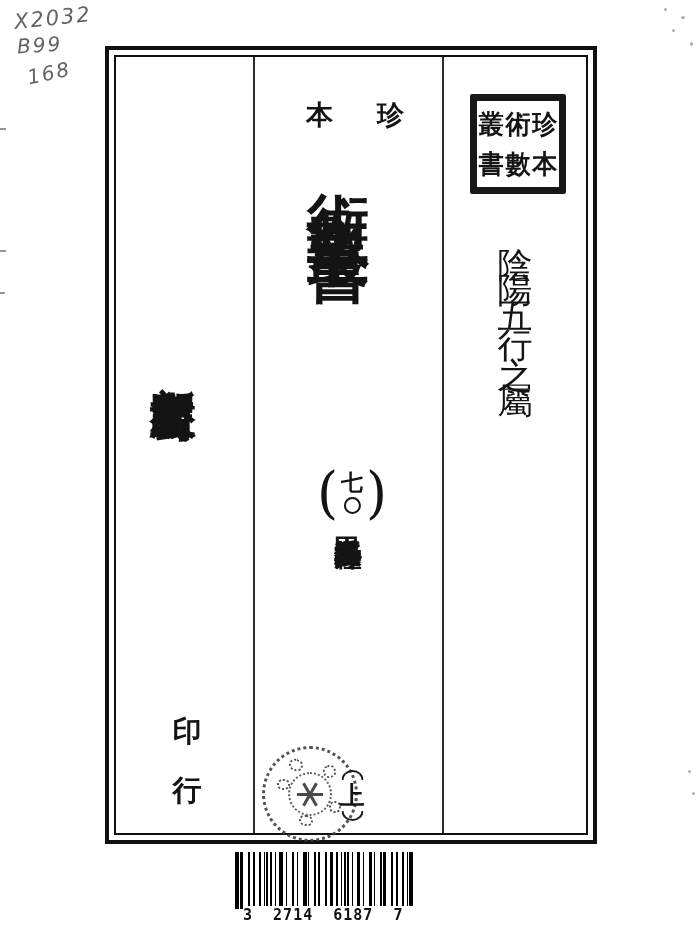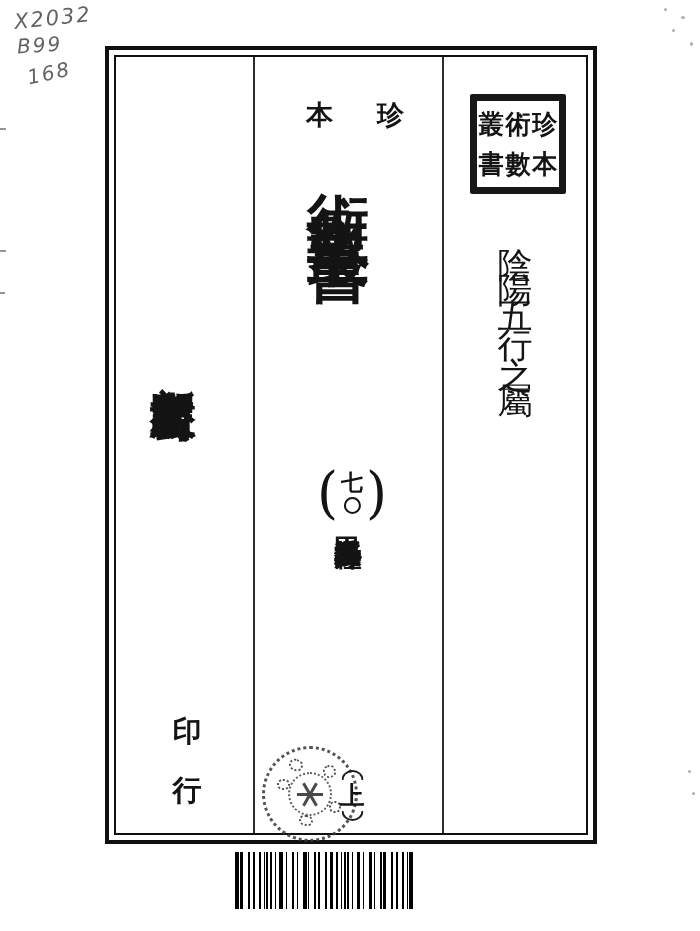--- a/index.html
+++ b/index.html
@@ -164,14 +164,15 @@
     <div class="blob b3"></div>
     <div class="blob b4"></div>
     <div class="blob b5"></div>
   </div>
 
   <div class="vtext publisher">新文豐出版公司</div>
   <div class="imprint imprint-1">印</div>
   <div class="imprint imprint-2">行</div>
 
   <div class="barcode-bars"></div>
+  <div class="barcode-digits">3  2714  6187  7</div>
 
 </div>
 
 </body></html>

